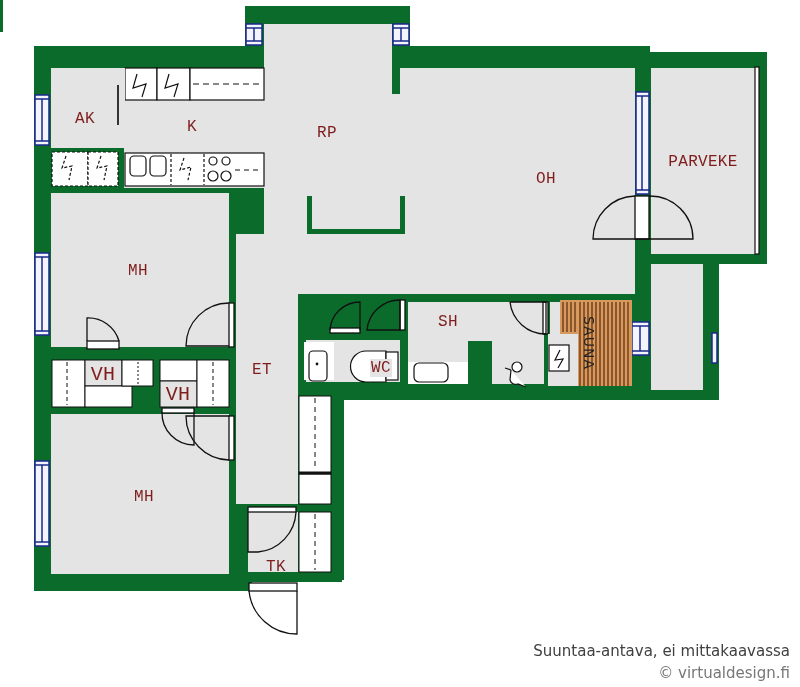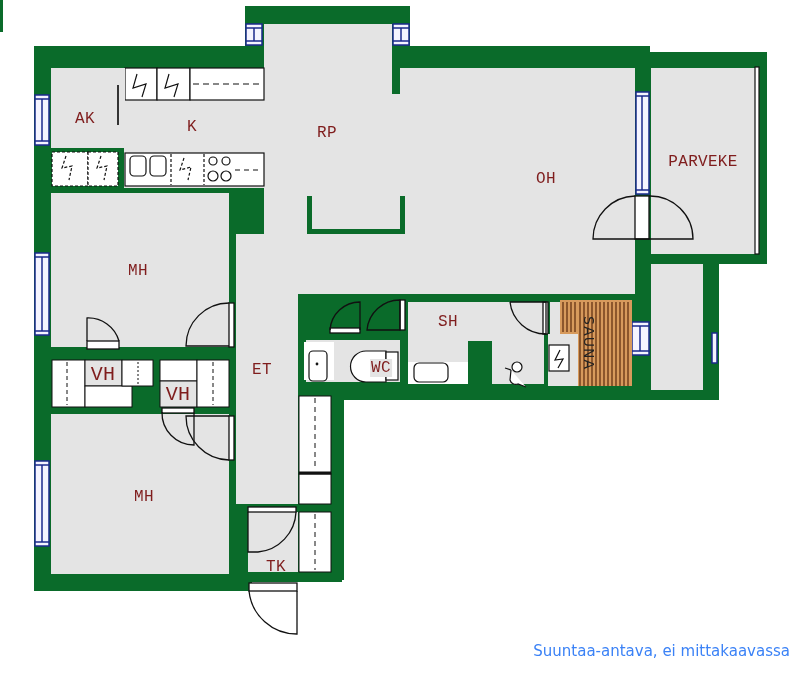--- a/index.html
+++ b/index.html
@@ -1,21 +1,21 @@
 <!DOCTYPE html>
 <html><head>
 <meta charset="utf-8">
 <style>
   html,body{margin:0;padding:0;background:#ffffff;}
   body{width:800px;height:687px;position:relative;overflow:hidden;font-family:"DejaVu Sans","Liberation Sans",sans-serif;}
   #plan{position:absolute;left:0;top:0;width:800px;height:687px;}
   .room-label{position:absolute;font-size:16px;color:#7f1d1d;letter-spacing:0.3px;white-space:nowrap;transform:translate(-50%,-50%);font-family:Liberation Mono, monospace;}
   .room-label.small{font-size:20px;}
   .footer{position:absolute;right:10px;text-align:right;white-space:nowrap;}
-  .footer .l1{position:absolute;right:0;top:0;font-size:15px;color:#3b82f6;}
+  .footer .l1{position:absolute;right:0;top:0;font-size:15px;color:#404040;}
   .footer .l2{position:absolute;right:0;top:22px;font-size:15px;color:#777;}
   .sauna-label{position:absolute;left:589px;top:343px;font-size:14px;color:#222;transform:translate(-50%,-50%) rotate(90deg);letter-spacing:1px;}
 </style>
 </head>
 <body>
 
 <svg id="plan" viewBox="0 0 800 687" xmlns="http://www.w3.org/2000/svg">
 
   <rect x="0" y="0" width="3" height="32" fill="#0a6b2a"></rect>
 
@@ -299,13 +299,14 @@
 <div class="room-label small" style="left:103px;top:374px;">VH</div>
 <div class="room-label small" style="left:178px;top:394px;">VH</div>
 <div class="room-label" style="left:262px;top:370px;">ET</div>
 <div class="room-label" style="left:345px;top:368px;background:#e4e4e4;padding:0 1px;margin-left:36px;">WC</div>
 <div class="room-label" style="left:448px;top:322px;">SH</div>
 <div class="sauna-label">SAUNA</div>
 <div class="room-label" style="left:276px;top:567px;">TK</div>
 
 <div class="footer" style="top:642px;width:330px;height:44px;">
   <span class="l1">Suuntaa-antava, ei mittakaavassa</span>
+  <span class="l2">© virtualdesign.fi</span>
 </div>
 
 </body></html>

